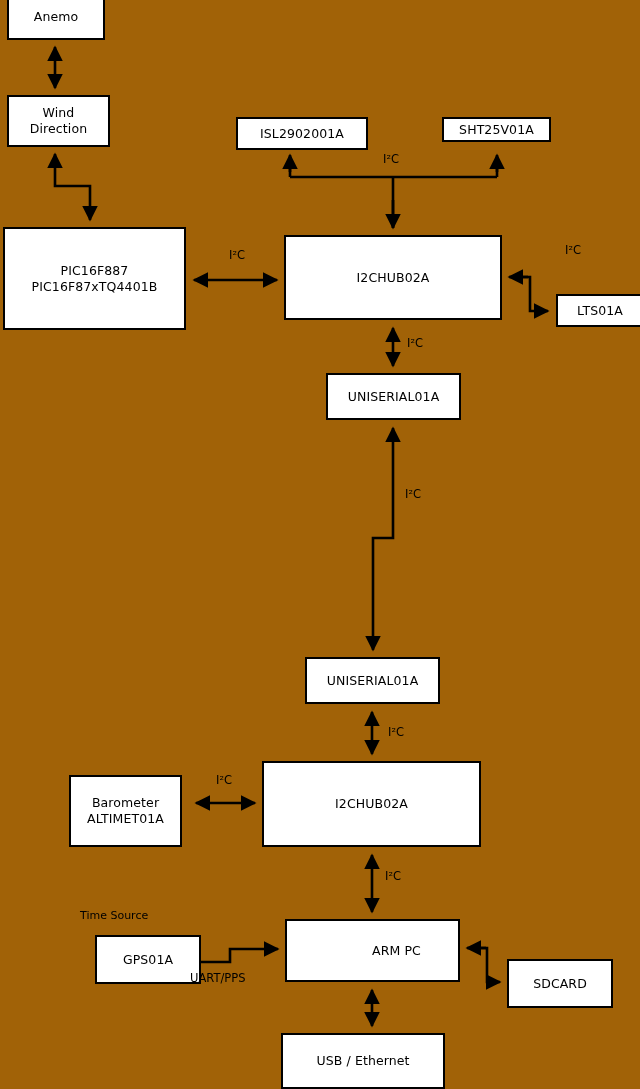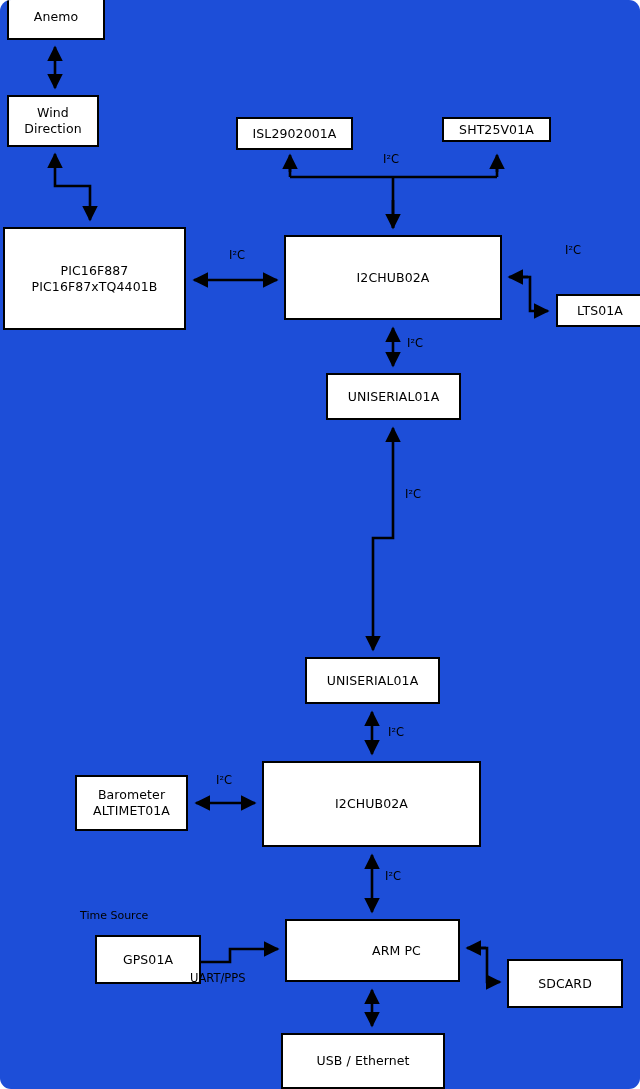--- a/index.html
+++ b/index.html
@@ -8,23 +8,22 @@
     padding: 0;
     background: #ffffff;
   }
   body {
     font-family: "DejaVu Sans", "Liberation Sans", sans-serif;
   }
   #diagram-root {
     position: relative;
     width: 640px;
     height: 1089px;
-    background: #1d4ed8;
+    background: #a16207;
     overflow: hidden;
-    border-radius: 11px;
   }
   #edge-layer {
     position: absolute;
     left: 0;
     top: 0;
     width: 640px;
     height: 1089px;
     pointer-events: none;
   }
   .node {
@@ -107,31 +106,31 @@
       <line x1="486" y1="948" x2="467" y2="948" marker-end="url(#arrow)"></line>
 
       <line x1="372" y1="990" x2="372" y2="1026" marker-start="url(#arrow)" marker-end="url(#arrow)"></line>
     </g>
   </svg>
 
   <div class="node" style="left:7px;  top:-6px;   width:98px;  height:46px;">
     <span class="node-text">Anemo</span>
   </div>
 
-  <div class="node" style="left:7px;  top:95px;  width:92px;  height:52px;">
+  <div class="node" style="left:7px;  top:95px;  width:103px;  height:52px;">
     <span class="node-text">Wind
 Direction</span>
   </div>
 
   <div class="node" style="left:3px;  top:227px; width:183px; height:103px;">
     <span class="node-text">PIC16F887
 PIC16F87xTQ4401B</span>
   </div>
 
-  <div class="node" style="left:236px; top:117px; width:117px; height:33px;">
+  <div class="node" style="left:236px; top:117px; width:132px; height:33px;">
     <span class="node-text">ISL2902001A</span>
   </div>
 
   <div class="node" style="left:442px; top:117px; width:109px; height:25px;">
     <span class="node-text">SHT25V01A</span>
   </div>
 
   <div class="node" style="left:284px; top:235px; width:218px; height:85px;">
     <span class="node-text">I2CHUB02A</span>
   </div>
@@ -145,34 +144,34 @@
   </div>
 
   <div class="node" style="left:305px; top:657px; width:135px; height:47px;">
     <span class="node-text">UNISERIAL01A</span>
   </div>
 
   <div class="node" style="left:262px; top:761px; width:219px; height:86px;">
     <span class="node-text">I2CHUB02A</span>
   </div>
 
-  <div class="node" style="left:75px; top:775px; width:113px; height:56px;justify-content:center;">
+  <div class="node" style="left:69px; top:775px; width:113px; height:72px;justify-content:center;">
     <span class="node-text">Barometer
 ALTIMET01A</span>
   </div>
 
   <div class="node" style="left:67px; top:935px; width:106px; height:49px;margin-left:28px;">
     <span class="node-text">GPS01A</span>
   </div>
 
   <div class="node" style="left:285px; top:919px; width:175px; height:63px;padding-left:48px;">
     <span class="node-text">ARM PC</span>
   </div>
 
-  <div class="node" style="left:507px; top:959px; width:116px; height:49px;">
+  <div class="node" style="left:507px; top:959px; width:106px; height:49px;">
     <span class="node-text">SDCARD</span>
   </div>
 
   <div class="node" style="left:281px; top:1033px; width:164px; height:56px;">
     <span class="node-text">USB / Ethernet</span>
   </div>
 
   <div class="edge-label" style="left:383px; top:154px;">I²C</div>
   <div class="edge-label" style="left:229px; top:250px;">I²C</div>
   <div class="edge-label" style="left:565px; top:245px;">I²C</div>

